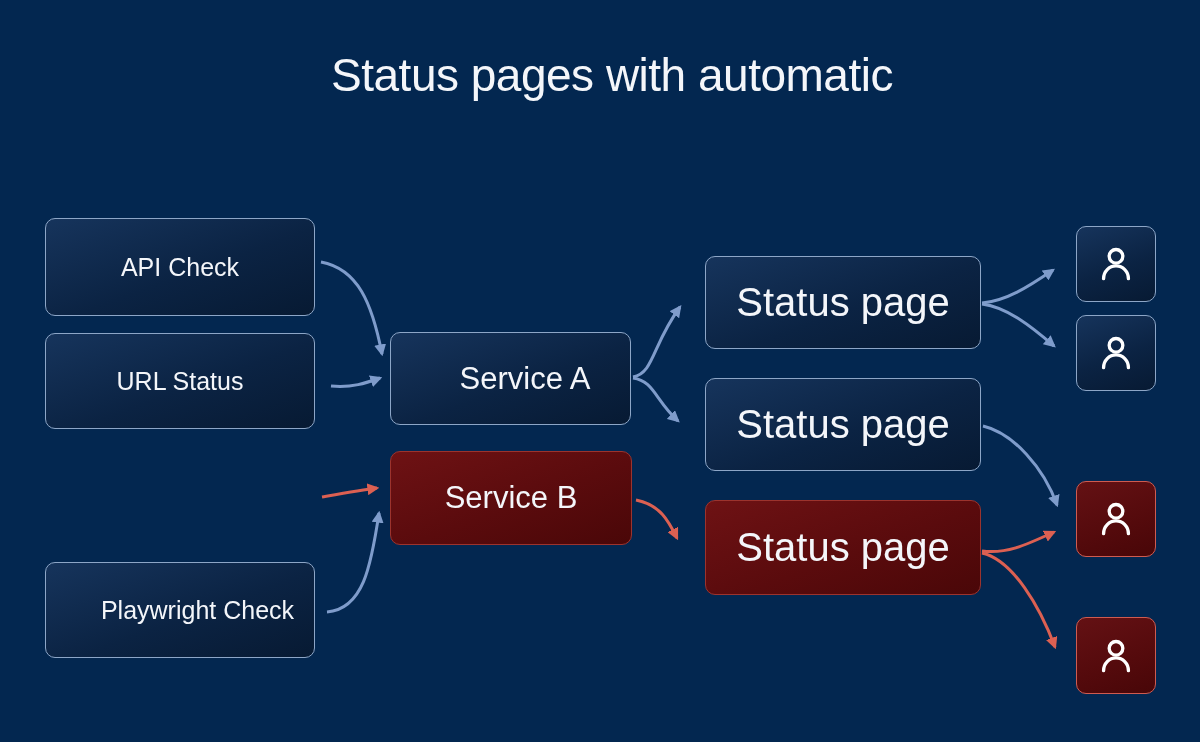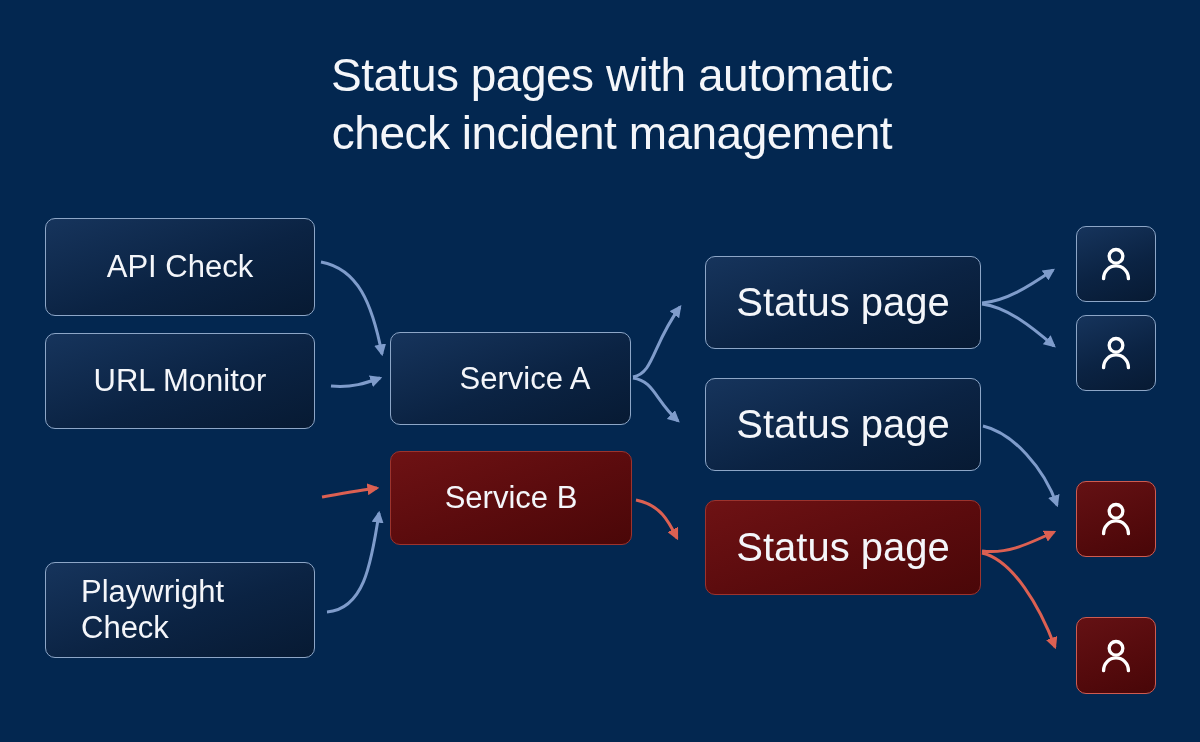--- a/index.html
+++ b/index.html
@@ -37,35 +37,35 @@
   .node.user{
     border-radius:10px;
   }
   .node.user.red{
     background:linear-gradient(160deg,#641114 0%,#540a0c 60%,#480608 100%);
     border:1.5px solid var(--border-user-red,#cf5b50);
   }
   .node.user.navy{
     border:1px solid var(--border-navy,#8da6c7);
   }
-  .check-label{font-size:31px;}
+  .check-label{font-size:25px;}
   .service-label{font-size:31px;}
   .status-label{font-size:40px;text-align:right;}
   svg.arrows{position:absolute;left:0;top:0;pointer-events:none;}
   .arrow-blue{stroke:var(--arrow-blue,#7f9ccb);fill:none;stroke-width:3;}
   .arrow-red{stroke:var(--arrow-red,#dc6052);fill:none;stroke-width:3;}
   .person{display:block;}
 </style>
 </head>
 <body>
 
 <div class="canvas">
 
   <h1 class="title"><span>Status pages with automatic</span><br>
-  <span>check incident management</span></h1>
+  </h1>
 
   <svg class="arrows" width="1200" height="742" viewBox="0 0 1200 742">
     <defs>
       <marker id="mb" class="mk-blue" viewBox="0 0 10 10" markerWidth="4" markerHeight="4" refX="8" refY="5" orient="auto">
         <path d="M0 0 L10 5 L0 10 z" fill="#7f9ccb"></path>
       </marker>
       <marker id="mr" class="mk-red" viewBox="0 0 10 10" markerWidth="4" markerHeight="4" refX="8" refY="5" orient="auto">
         <path d="M0 0 L10 5 L0 10 z" fill="#dc6052"></path>
       </marker>
     </defs>
@@ -80,21 +80,21 @@
     <path class="arrow-blue" d="M982 304 C1007 307 1032 327 1054 346" marker-end="url(#mb)"></path>
     <path class="arrow-blue" d="M983 426 C1013 433 1044 468 1057 505" marker-end="url(#mb)"></path>
     <path class="arrow-red" d="M982 551 C1006 554 1024 546 1054 532" marker-end="url(#mr)"></path>
     <path class="arrow-red" d="M982 553 C1013 560 1040 607 1055 647" marker-end="url(#mr)"></path>
   </svg>
 
   <div class="node navy" style="left:45px;top:218px;width:270px;height:98px;">
     <span class="check-label">API Check</span>
   </div>
   <div class="node navy" style="left:45px;top:333px;width:270px;height:96px;">
-    <span class="check-label">URL Monitor</span>
+    <span class="check-label">URL Status</span>
   </div>
   <div class="node navy" style="left:45px;top:562px;width:270px;height:96px;padding-left:35px;">
     <span class="check-label">Playwright Check</span>
   </div>
 
   <div class="node navy" style="left:390px;top:332px;width:241px;height:93px;padding-left:29px;">
     <span class="service-label">Service A</span>
   </div>
   <div class="node red" style="left:390px;top:451px;width:242px;height:94px;">
     <span class="service-label">Service B</span>

